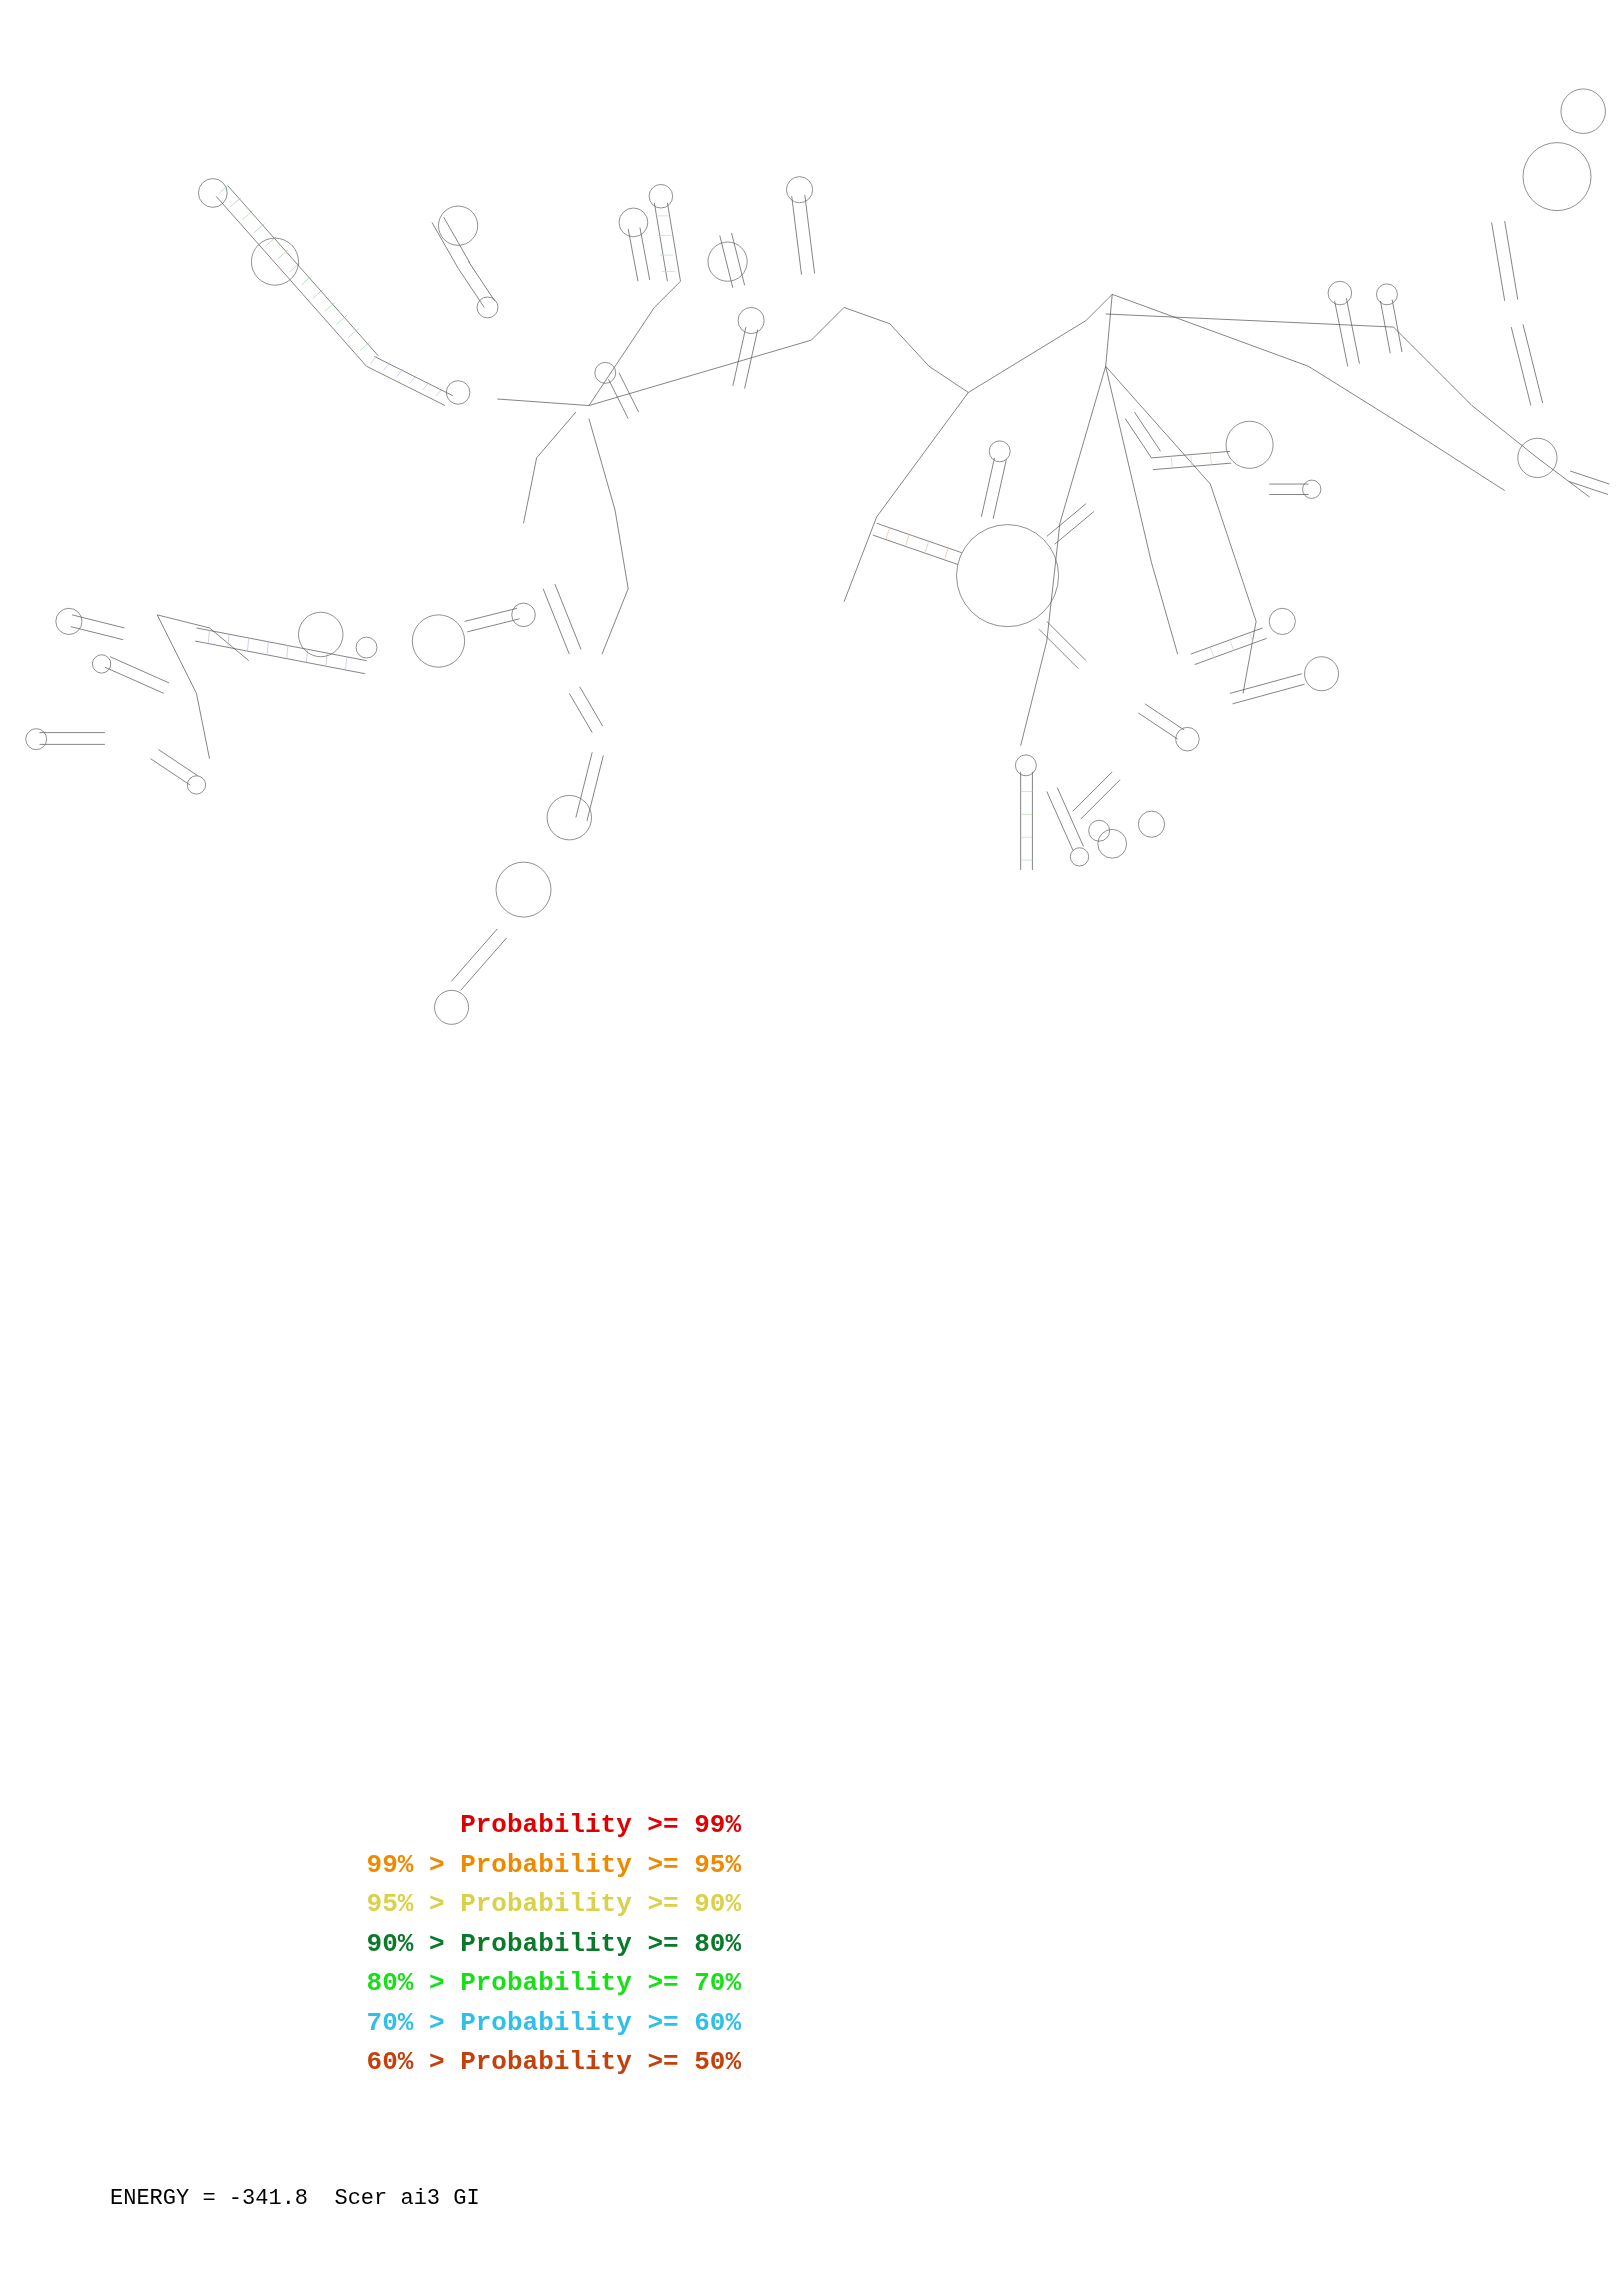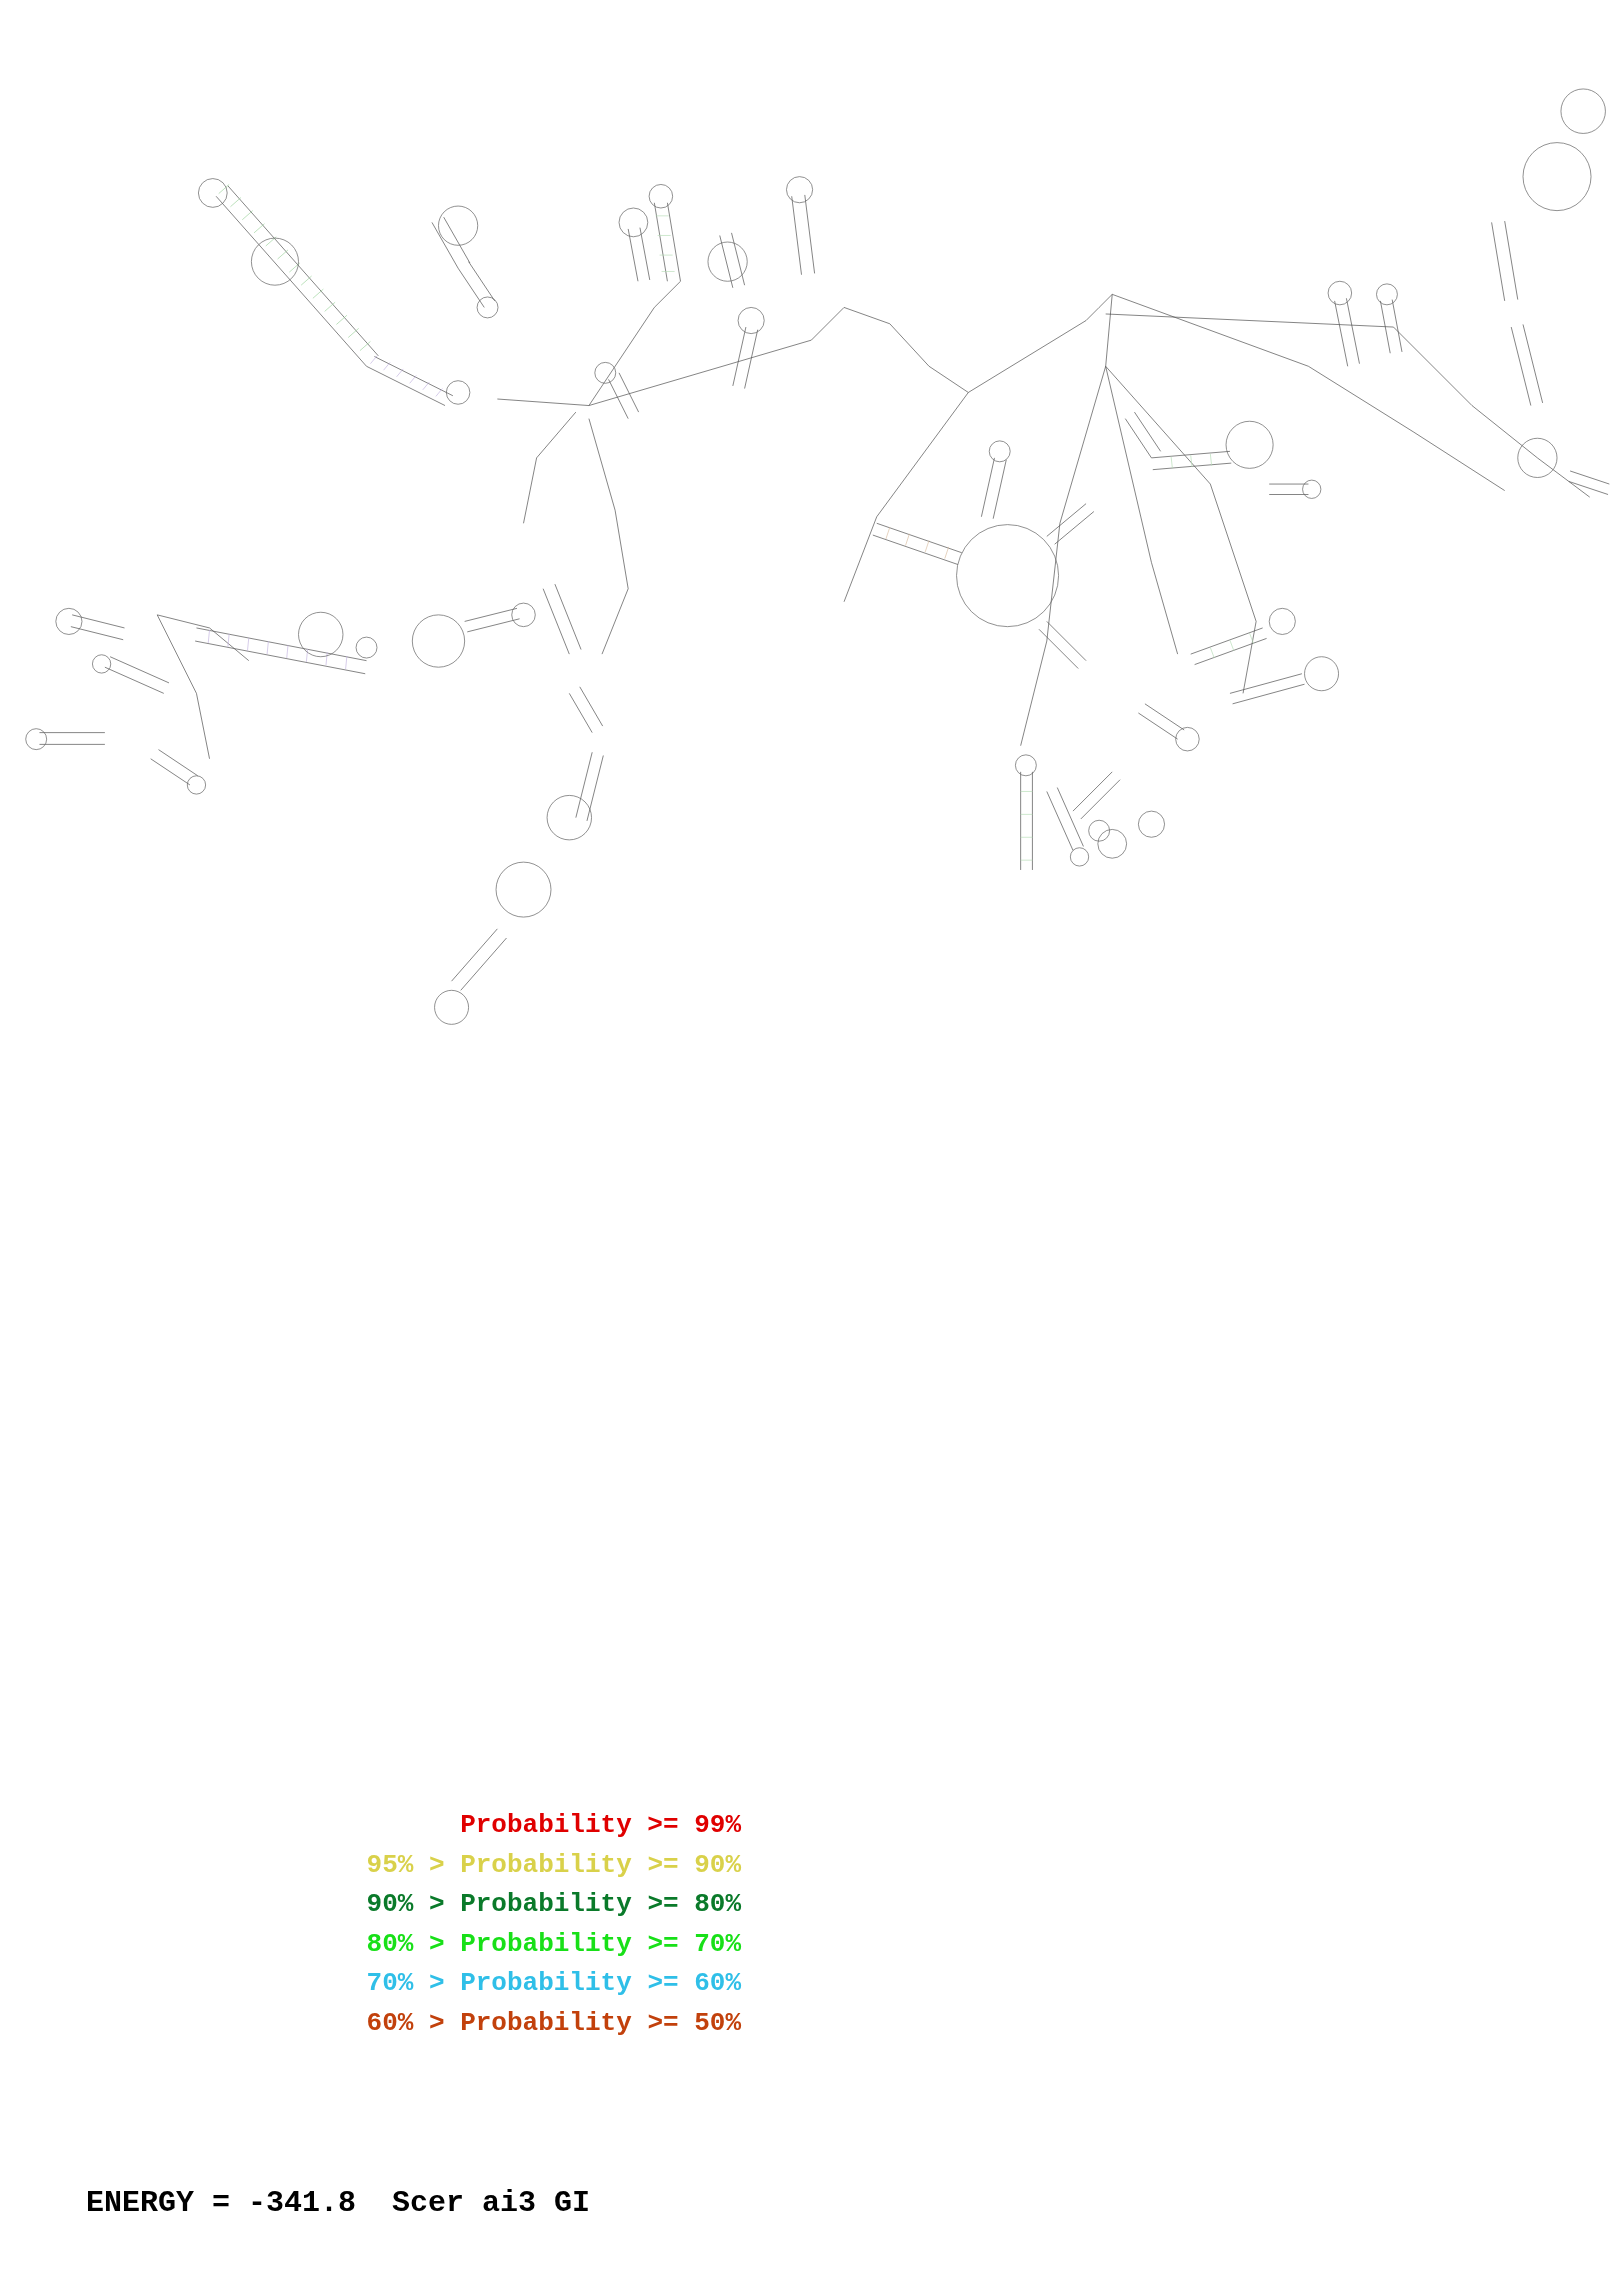--- a/index.html
+++ b/index.html
@@ -44,25 +44,25 @@
     font-size: 26px;
     font-weight: bold;
     line-height: 1.52;
     letter-spacing: 0px;
     white-space: pre;
     text-align: right;
     width: 628px;
   }
   #energy-line {
     position: absolute;
-    left: 86px;
+    left: 110px;
     top: 2186px;
     font-family: "Liberation Mono", monospace;
-    font-size: 30px;
-    font-weight: bold;
+    font-size: 22px;
+    font-weight: normal;
     color: #000000;
     white-space: pre;
   }
 </style>
 </head>
 <body>
 
 <div id="page">
 
   <div id="structure-canvas">
@@ -299,20 +299,21 @@
           <circle class="hl" cx="1760" cy="1260" r="20" stroke="#b09ecf"></circle>
           <circle class="hl" cx="1680" cy="1270" r="16" stroke="#9fcfa0"></circle>
         </g>
 
       </g>
     </svg>
   </div>
 
   <div id="legend">
     <div class="legend-row" style="color:#e00000">Probability &gt;= 99%</div>
+    <div class="legend-row" style="color:#ef8a00">99% &gt; Probability &gt;= 95%</div>
     <div class="legend-row" style="color:#d9d14a">95% &gt; Probability &gt;= 90%</div>
     <div class="legend-row" style="color:#0a7a2a">90% &gt; Probability &gt;= 80%</div>
     <div class="legend-row" style="color:#18e018">80% &gt; Probability &gt;= 70%</div>
     <div class="legend-row" style="color:#2fbfe8">70% &gt; Probability &gt;= 60%</div>
     <div class="legend-row" style="color:#c2410c">60% &gt; Probability &gt;= 50%</div>
   </div>
 
   <div id="energy-line">ENERGY = -341.8  Scer ai3 GI</div>
 
 </div>

